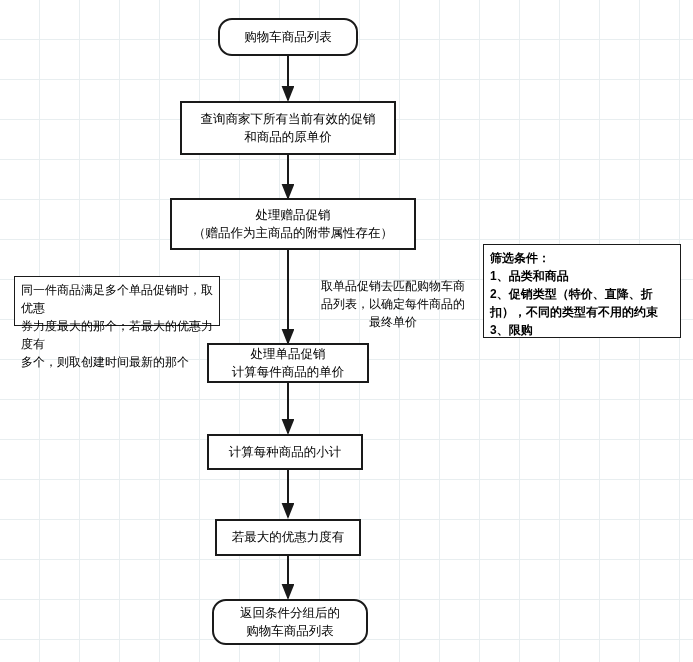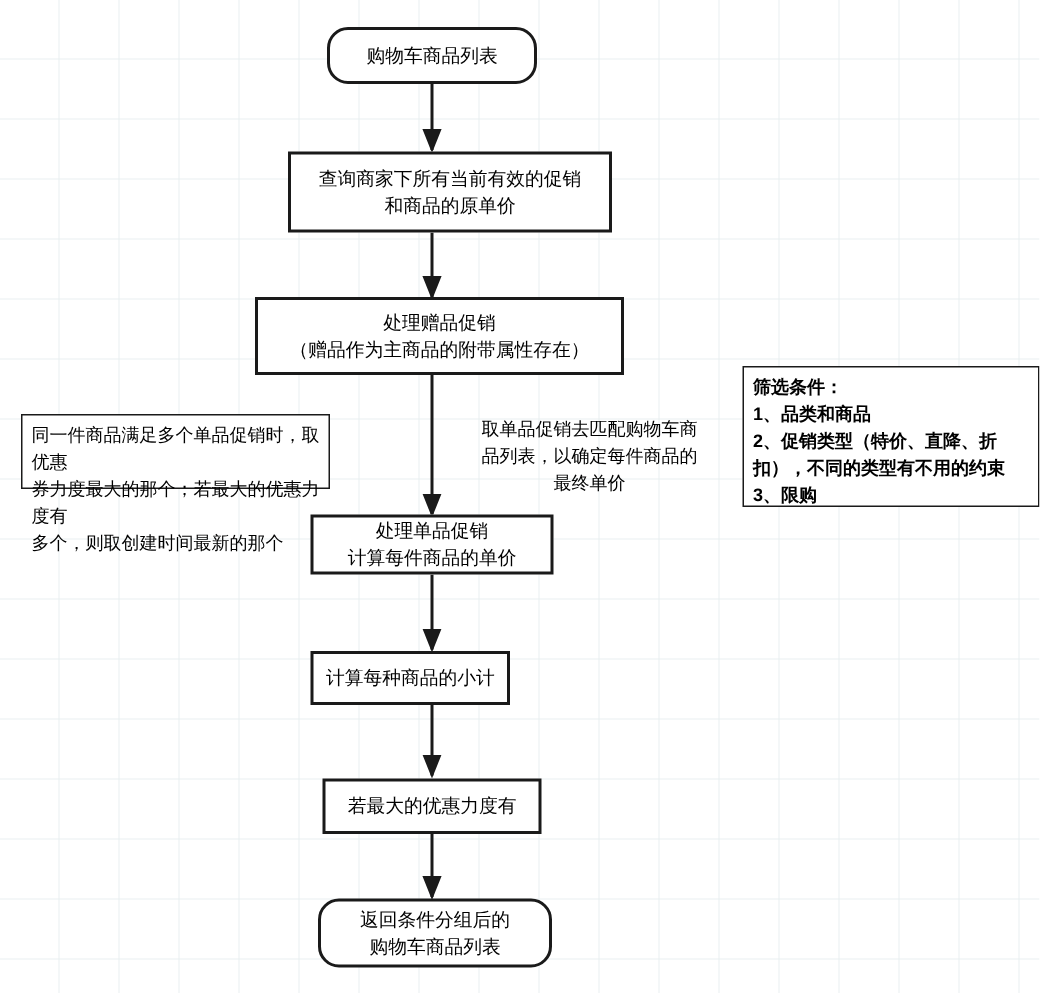--- a/index.html
+++ b/index.html
@@ -56,21 +56,20 @@
     position: absolute;
     box-sizing: border-box;
     background: transparent;
     font-size: 12px;
     color: #000000;
     line-height: 1.5;
     text-align: center;
   }
   .note.bold {
     font-weight: bold;
-    margin-left: 12px;
   }
   svg.edges {
     position: absolute;
     left: 0;
     top: 0;
     width: 693px;
     height: 662px;
     pointer-events: none;
   }
   .nl { display: block; }
@@ -93,42 +92,42 @@
     <line x1="288" y1="470" x2="288" y2="517" stroke="#1a1a1a" stroke-width="2" marker-end="url(#arrow)"></line>
     <line x1="288" y1="556" x2="288" y2="598" stroke="#1a1a1a" stroke-width="2" marker-end="url(#arrow)"></line>
   </svg>
 
   <div class="node rounded" style="left:218px; top:18px; width:140px; height:38px;">
     <div>
       <span class="nl">购物车商品列表</span>
     </div>
   </div>
 
-  <div class="node" style="left:192px; top:101px; width:216px; height:54px;">
+  <div class="node" style="left:180px; top:101px; width:216px; height:54px;">
     <div>
       <span class="nl">查询商家下所有当前有效的促销</span>
       <span class="nl">和商品的原单价</span>
     </div>
   </div>
 
   <div class="node" style="left:170px; top:198px; width:246px; height:52px;">
     <div>
       <span class="nl">处理赠品促销</span>
       <span class="nl">（赠品作为主商品的附带属性存在）</span>
     </div>
   </div>
 
   <div class="node" style="left:207px; top:343px; width:162px; height:40px;">
     <div>
       <span class="nl">处理单品促销</span>
       <span class="nl">计算每件商品的单价</span>
     </div>
   </div>
 
-  <div class="node" style="left:207px; top:434px; width:133px; height:36px;">
+  <div class="node" style="left:207px; top:434px; width:156px; height:36px;">
     <div>
       <span class="nl">计算每种商品的小计</span>
     </div>
   </div>
 
   <div class="node" style="left:215px; top:519px; width:146px; height:37px;">
     <div>
       <span class="nl">若最大的优惠力度有</span>
     </div>
   </div>

